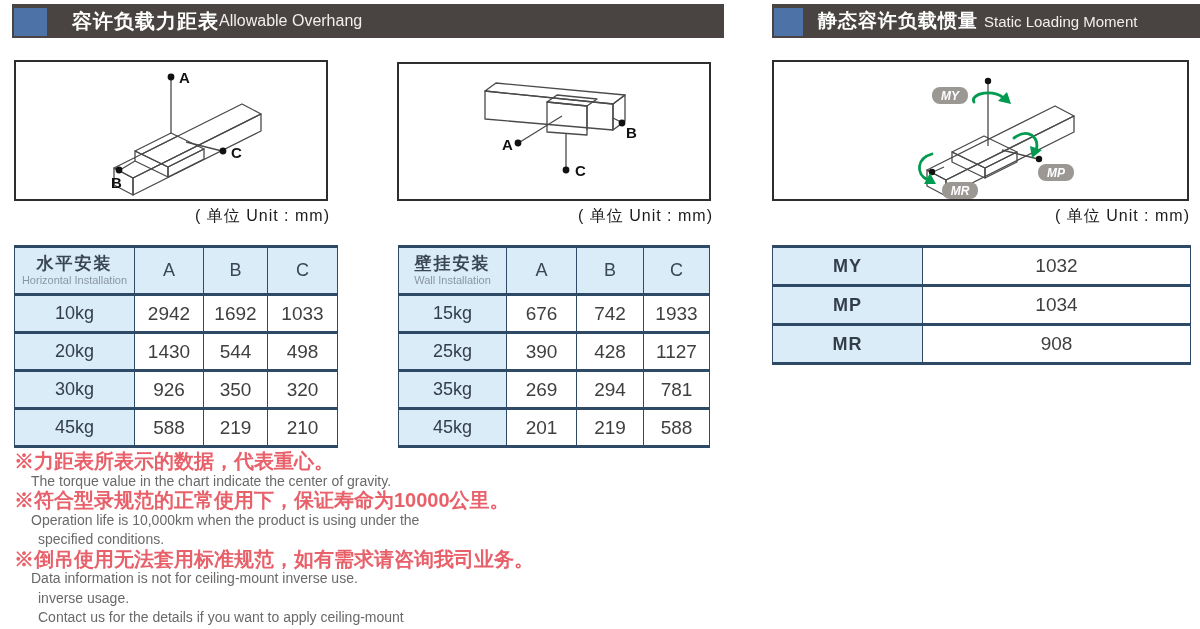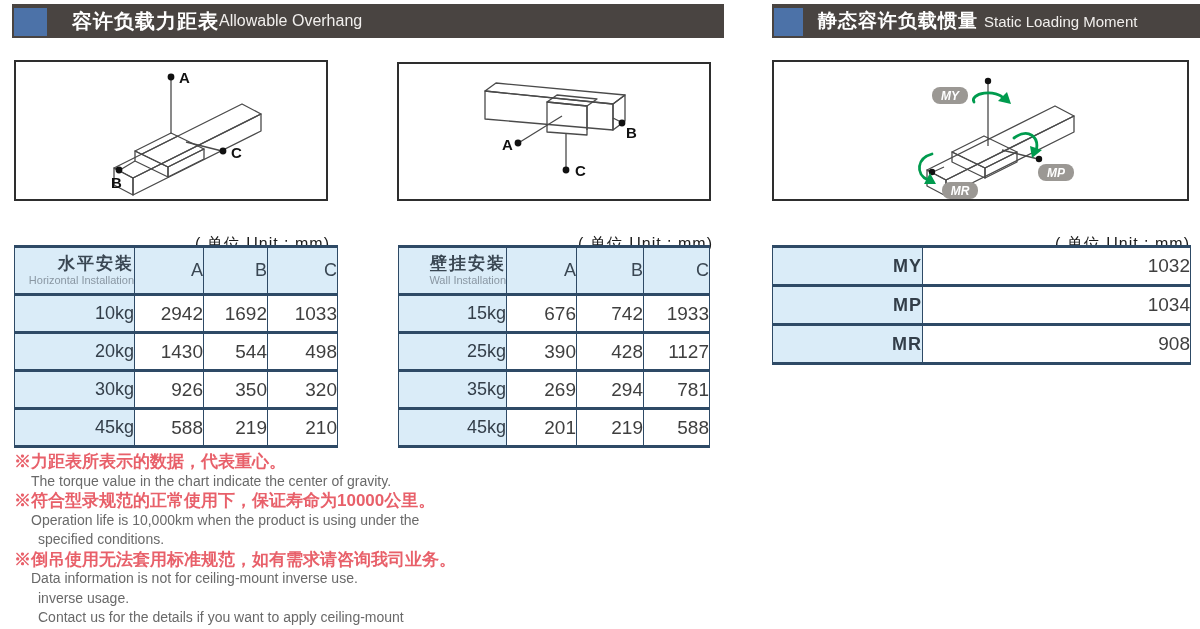--- a/index.html
+++ b/index.html
@@ -17,44 +17,44 @@
   #bar-right .en { font-size:15px; margin-left:6px; }
   .accent { position:absolute; top:8px; width:33px; height:28px; background:#4c72a8; }
   #accent-left { left:14px; }
   #accent-right { left:774px; width:29px; }
 
   
   .dbox { position:absolute; border:2px solid #2e2e2e; background:#fff; }
   #box1 { left:14px;  top:60px; width:314px; height:141px; }
   #box2 { left:397px; top:62px; width:314px; height:139px; }
   #box3 { left:772px; top:60px; width:417px; height:141px; }
-  .unit { position:absolute; text-align:right; font-size:16px; color:#1b1b1b; letter-spacing:1px;margin-top:28px; }
+  .unit { position:absolute; text-align:right; font-size:16px; color:#1b1b1b; letter-spacing:1px; }
   #unit1 { left:14px;  top:206px; width:316px; }
   #unit2 { left:397px; top:206px; width:316px; }
   #unit3 { left:770px; top:206px; width:420px; }
 
   
   table.spec { position:absolute; border-collapse:collapse; table-layout:fixed; }
   .spec td { border:1.5px solid #2e4a66; border-top-width:3px; border-bottom-width:3px;
-             text-align:right; vertical-align:middle; padding:0; background:#fff; }
+             text-align:center; vertical-align:middle; padding:0; background:#fff; }
   .spec td.blue { background:#daecf8; }
   #table1 { left:14px;  top:245px; width:323px; }
   #table2 { left:398px; top:245px; width:311px; }
   #table3 { left:772px; top:245px; width:418px; }
   tr.hrow { height:48px; } tr.drow { height:38px; } tr.mrow { height:39px; }
   .cnhead { font-size:17px; font-weight:600; color:#3a4753; letter-spacing:2px; line-height:20px; }
   .enhead { font-size:11px; font-weight:400; color:#8a97a3; letter-spacing:0; line-height:13px; }
   .collet { font-size:18px; color:#3a4753; }
   .loadc  { font-size:18px; color:#333e49; }
   .numc   { font-size:19px; color:#3f3f3f; }
   .momlbl { font-size:18px; font-weight:600; color:#333e49; letter-spacing:1px; }
 
   
   #footnotes { position:absolute; left:14px; top:452px; width:520px; }
-  .fn-zh { font-size:17px; font-weight:bold; color:#e8606a; line-height:19.5px; }
+  .fn-zh { font-size:20px; font-weight:bold; color:#e8606a; line-height:19.5px; }
   .fn-en { font-size:14px; color:#696969; line-height:19.5px; padding-left:17px; }
   .fn-en.c2 { padding-left:24px; }
 
   svg { display:block; }
   .wire { fill:none; stroke:#4a4a4a; stroke-width:1.3; stroke-linejoin:round; }
   .ptline { stroke:#4a4a4a; stroke-width:1.3; }
   .ptdot { fill:#111; }
   .ptlbl { font-size:15px; font-weight:bold; fill:#111; }
   .grn { fill:none; stroke:#009b4e; stroke-width:2.8; stroke-linecap:round; }
   .grnhead { fill:#009b4e; stroke:none; }

